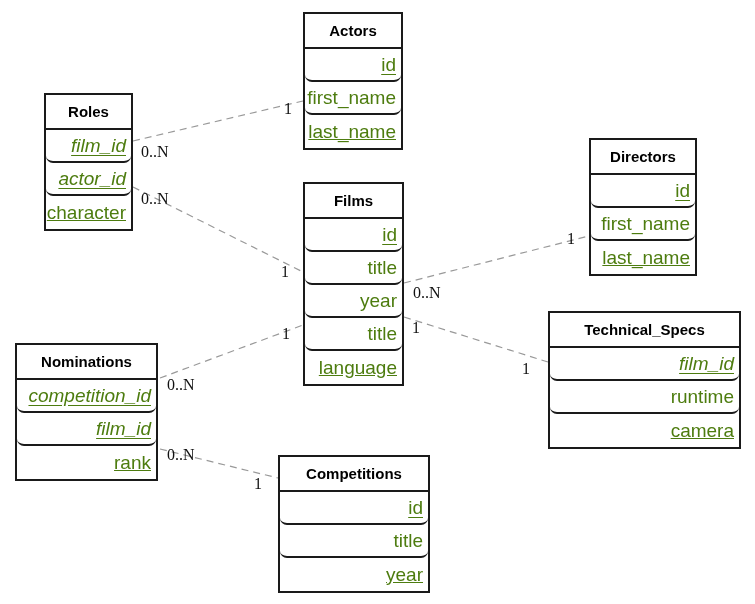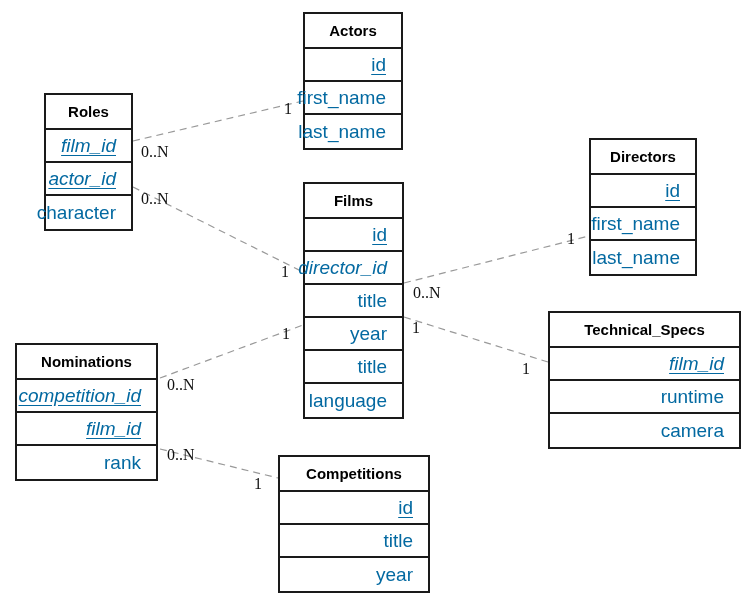--- a/index.html
+++ b/index.html
@@ -34,26 +34,27 @@
     color: #000000;
     white-space: nowrap;
   }
   .t-row {
     box-sizing: border-box;
     height: 33px;
     border-bottom: 2px solid #1a1a1a;
     display: flex;
     align-items: center;
     justify-content: flex-end;
-    padding-right: 15px;
+    padding-right: 5px;
     font-size: 19px;
-    color: #0369a1;
+    color: #4d7c0f;
     white-space: nowrap;
+    border-radius: 7px;
   }
-  .t-row:last-child { border-bottom: none; }
+  .t-row:last-child { border-bottom: none; text-decoration: underline; }
   .t-row.pk { text-decoration: underline; text-underline-offset: 3px; }
   .t-row.fk { font-style: italic; }
   .card {
     position: absolute;
     font-family: "Liberation Serif", serif;
     font-size: 16px;
     line-height: 1;
     color: #111111;
     white-space: nowrap;
   }
@@ -79,21 +80,20 @@
       </div>
       <div class="table" style="left: 44px; top: 93px; width: 89px;">
         <div class="t-title">Roles</div>
         <div class="t-row pk fk">film_id</div>
         <div class="t-row pk fk">actor_id</div>
         <div class="t-row">character</div>
       </div>
       <div class="table" style="left: 303px; top: 182px; width: 101px;">
         <div class="t-title">Films</div>
         <div class="t-row pk">id</div>
-        <div class="t-row fk">director_id</div>
         <div class="t-row">title</div>
         <div class="t-row">year</div>
         <div class="t-row">title</div>
         <div class="t-row">language</div>
       </div>
       <div class="table" style="left: 589px; top: 138px; width: 108px;">
         <div class="t-title">Directors</div>
         <div class="t-row pk">id</div>
         <div class="t-row">first_name</div>
         <div class="t-row">last_name</div>

